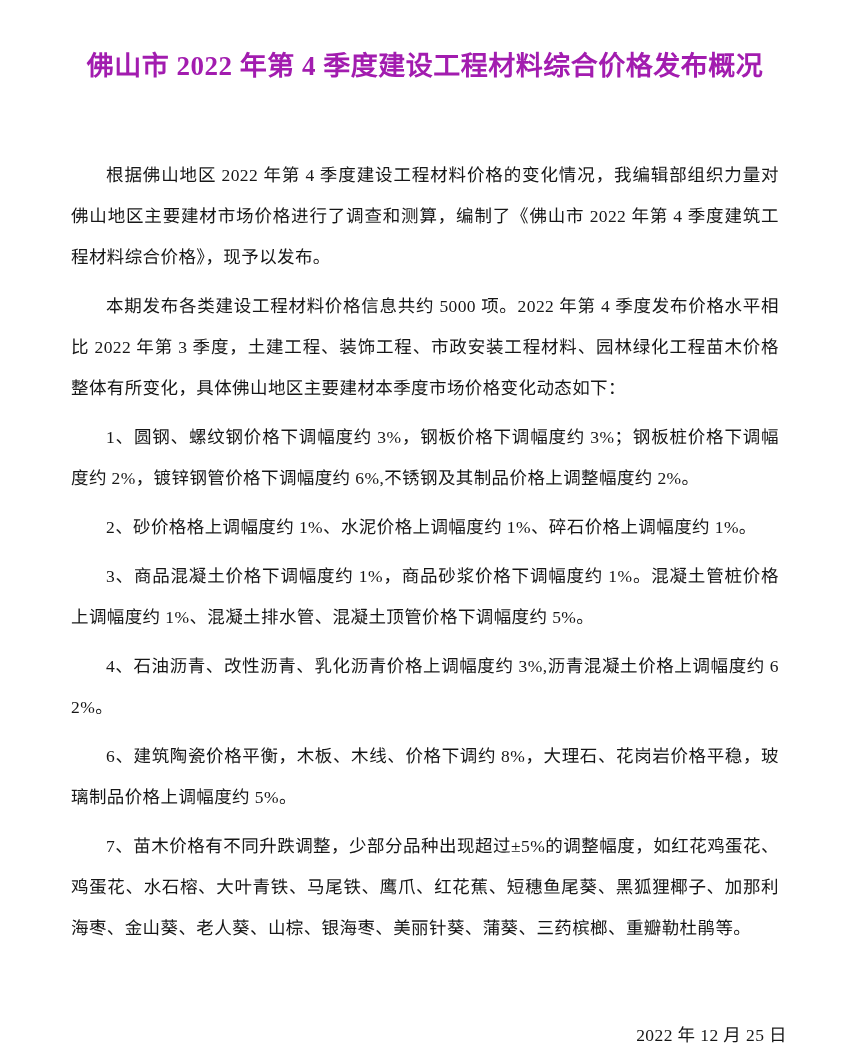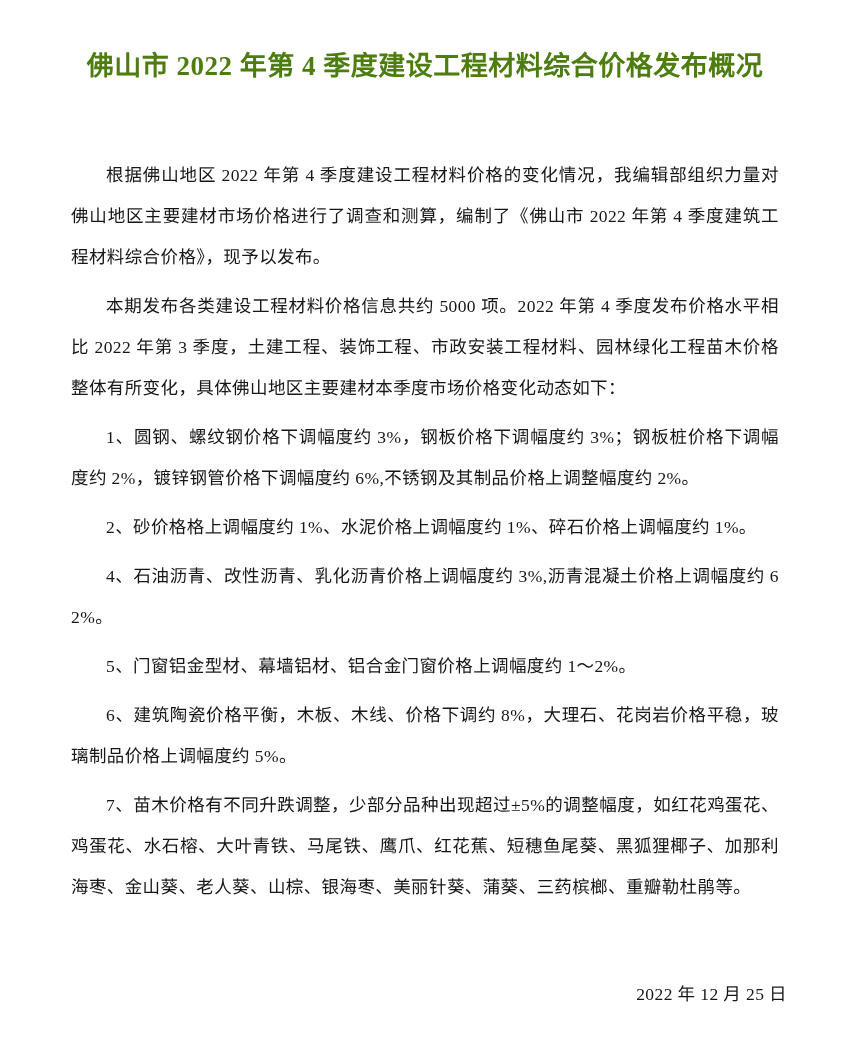--- a/index.html
+++ b/index.html
@@ -19,21 +19,21 @@
     font-family: "Liberation Serif", "DejaVu Serif", serif;
     color: #161616;
     overflow: hidden;
   }
   .doc-title {
     margin: 0;
     font-size: 27px;
     line-height: 44px;
     font-weight: bold;
     text-align: center;
-    color: #4d7c0f;
+    color: #a21caf;
     letter-spacing: 0.5px;
   }
   .doc-body {
     margin-top: 67px;
   }
   .para {
     margin: 8px;
     font-size: 17.5px;
     line-height: 41px;
     text-align: justify;
@@ -58,22 +58,22 @@
 
 <div class="page">
 
   <h1 class="doc-title">佛山市 2022 年第 4 季度建设工程材料综合价格发布概况</h1>
 
   <div class="doc-body">
     <p class="para">根据佛山地区 2022 年第 4 季度建设工程材料价格的变化情况，我编辑部组织力量对佛山地区主要建材市场价格进行了调查和测算，编制了《佛山市 2022 年第 4 季度建筑工程材料综合价格》，现予以发布。</p>
     <p class="para">本期发布各类建设工程材料价格信息共约 5000 项。2022 年第 4 季度发布价格水平相比 2022 年第 3 季度，土建工程、装饰工程、市政安装工程材料、园林绿化工程苗木价格整体有所变化，具体佛山地区主要建材本季度市场价格变化动态如下：</p>
     <p class="para">1、圆钢、螺纹钢价格下调幅度约 3%，钢板价格下调幅度约 3%；钢板桩价格下调幅度约 2%，镀锌钢管价格下调幅度约 6%,不锈钢及其制品价格上调整幅度约 2%。</p>
     <p class="para">2、砂价格格上调幅度约 1%、水泥价格上调幅度约 1%、碎石价格上调幅度约 1%。</p>
+    <p class="para">3、商品混凝土价格下调幅度约 1%，商品砂浆价格下调幅度约 1%。混凝土管桩价格上调幅度约 1%、混凝土排水管、混凝土顶管价格下调幅度约 5%。</p>
     <p class="para">4、石油沥青、改性沥青、乳化沥青价格上调幅度约 3%,沥青混凝土价格上调幅度约 62%。</p>
-    <p class="para">5、门窗铝金型材、幕墙铝材、铝合金门窗价格上调幅度约 1～2%。</p>
     <p class="para">6、建筑陶瓷价格平衡，木板、木线、价格下调约 8%，大理石、花岗岩价格平稳，玻璃制品价格上调幅度约 5%。</p>
     <p class="para">7、苗木价格有不同升跌调整，少部分品种出现超过±5%的调整幅度，如红花鸡蛋花、鸡蛋花、水石榕、大叶青铁、马尾铁、鹰爪、红花蕉、短穗鱼尾葵、黑狐狸椰子、加那利海枣、金山葵、老人葵、山棕、银海枣、美丽针葵、蒲葵、三药槟榔、重瓣勒杜鹃等。</p>
   </div>
 
   <div class="sign-block">
     <p class="date-line">2022 年 12 月 25 日</p>
   </div>
 
 </div>
 

